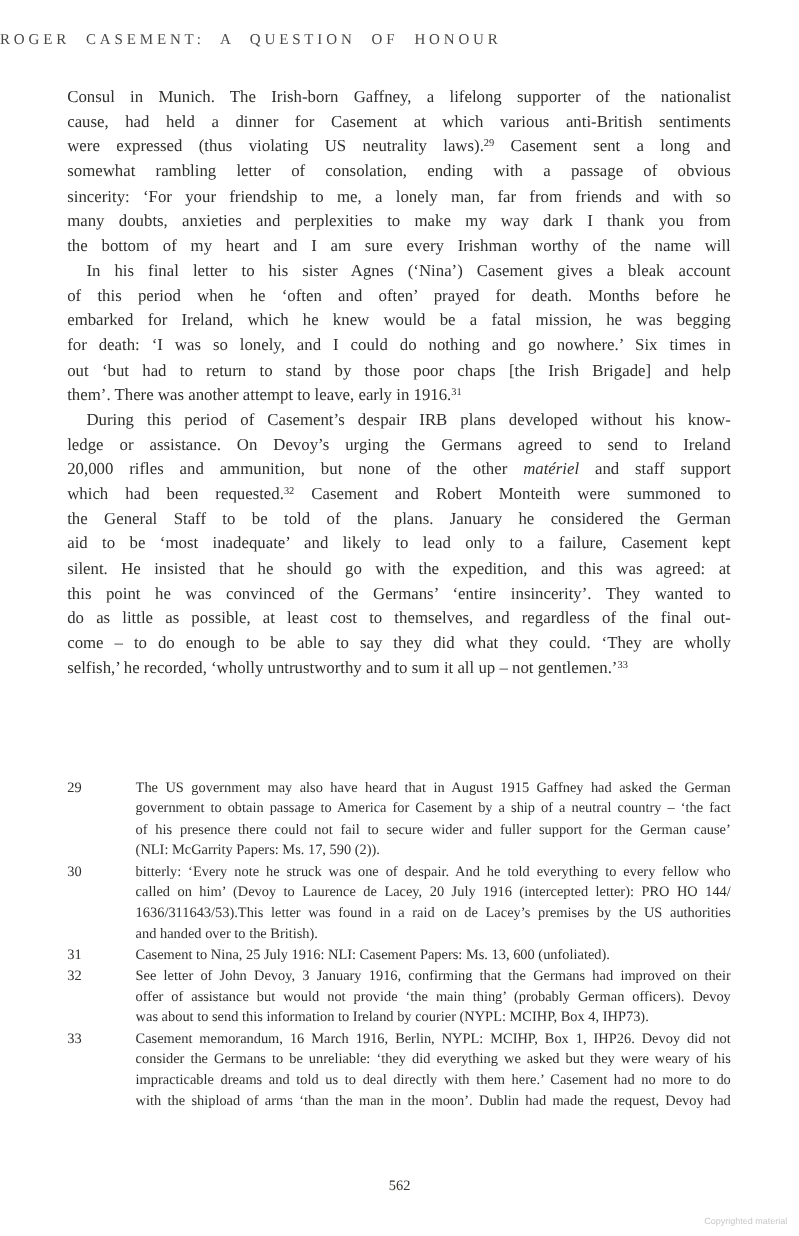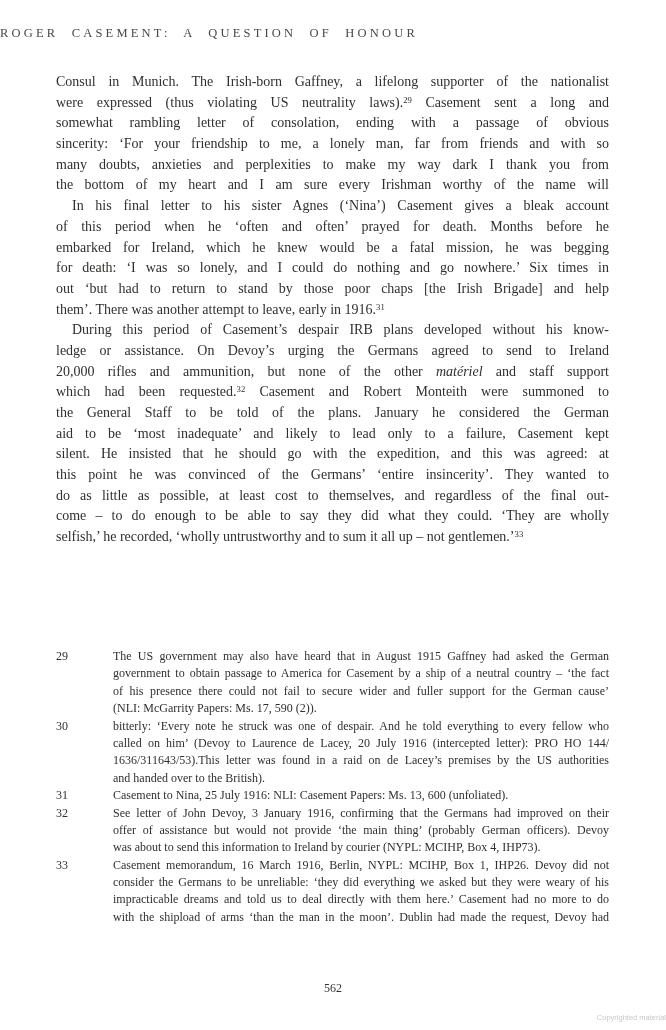--- a/index.html
+++ b/index.html
@@ -58,35 +58,36 @@
   }
   .page-number {
     position: absolute;
     top: 981px; left: 0; width: 100%;
     text-align: center;
     font-size: 12px;
     color: #333331;
   }
   .copyright {
     position: absolute;
-    top: 1013px; right: 0;
+    top: 1013px; right: 10px;
     font-size: 7.5px;
     color: #c8c8c8;
     font-family: "Liberation Sans", sans-serif;
   }
 </style>
 </head>
 <body>
 
 <div class="page">
   <div class="running-header">ROGER CASEMENT: A QUESTION OF HONOUR</div>
 
   <div class="body-text">
       <div class="paragraph">
         <div class="line">Consul in Munich. The Irish-born Gaffney, a lifelong supporter of the nationalist</div>
+        <div class="line">cause, had held a dinner for Casement at which various anti-British sentiments</div>
         <div class="line">were expressed (thus violating US neutrality laws).<sup>29</sup> Casement sent a long and</div>
         <div class="line">somewhat rambling letter of consolation, ending with a passage of obvious</div>
         <div class="line">sincerity: ‘For your friendship to me, a lonely man, far from friends and with so</div>
         <div class="line">many doubts, anxieties and perplexities to make my way dark I thank you from</div>
         <div class="line">the bottom of my heart and I am sure every Irishman worthy of the name will</div>
       </div>
       <div class="paragraph">
         <div class="line first-indent">In his final letter to his sister Agnes (‘Nina’) Casement gives a bleak account</div>
         <div class="line">of this period when he ‘often and often’ prayed for death. Months before he</div>
         <div class="line">embarked for Ireland, which he knew would be a fatal mission, he was begging</div>

